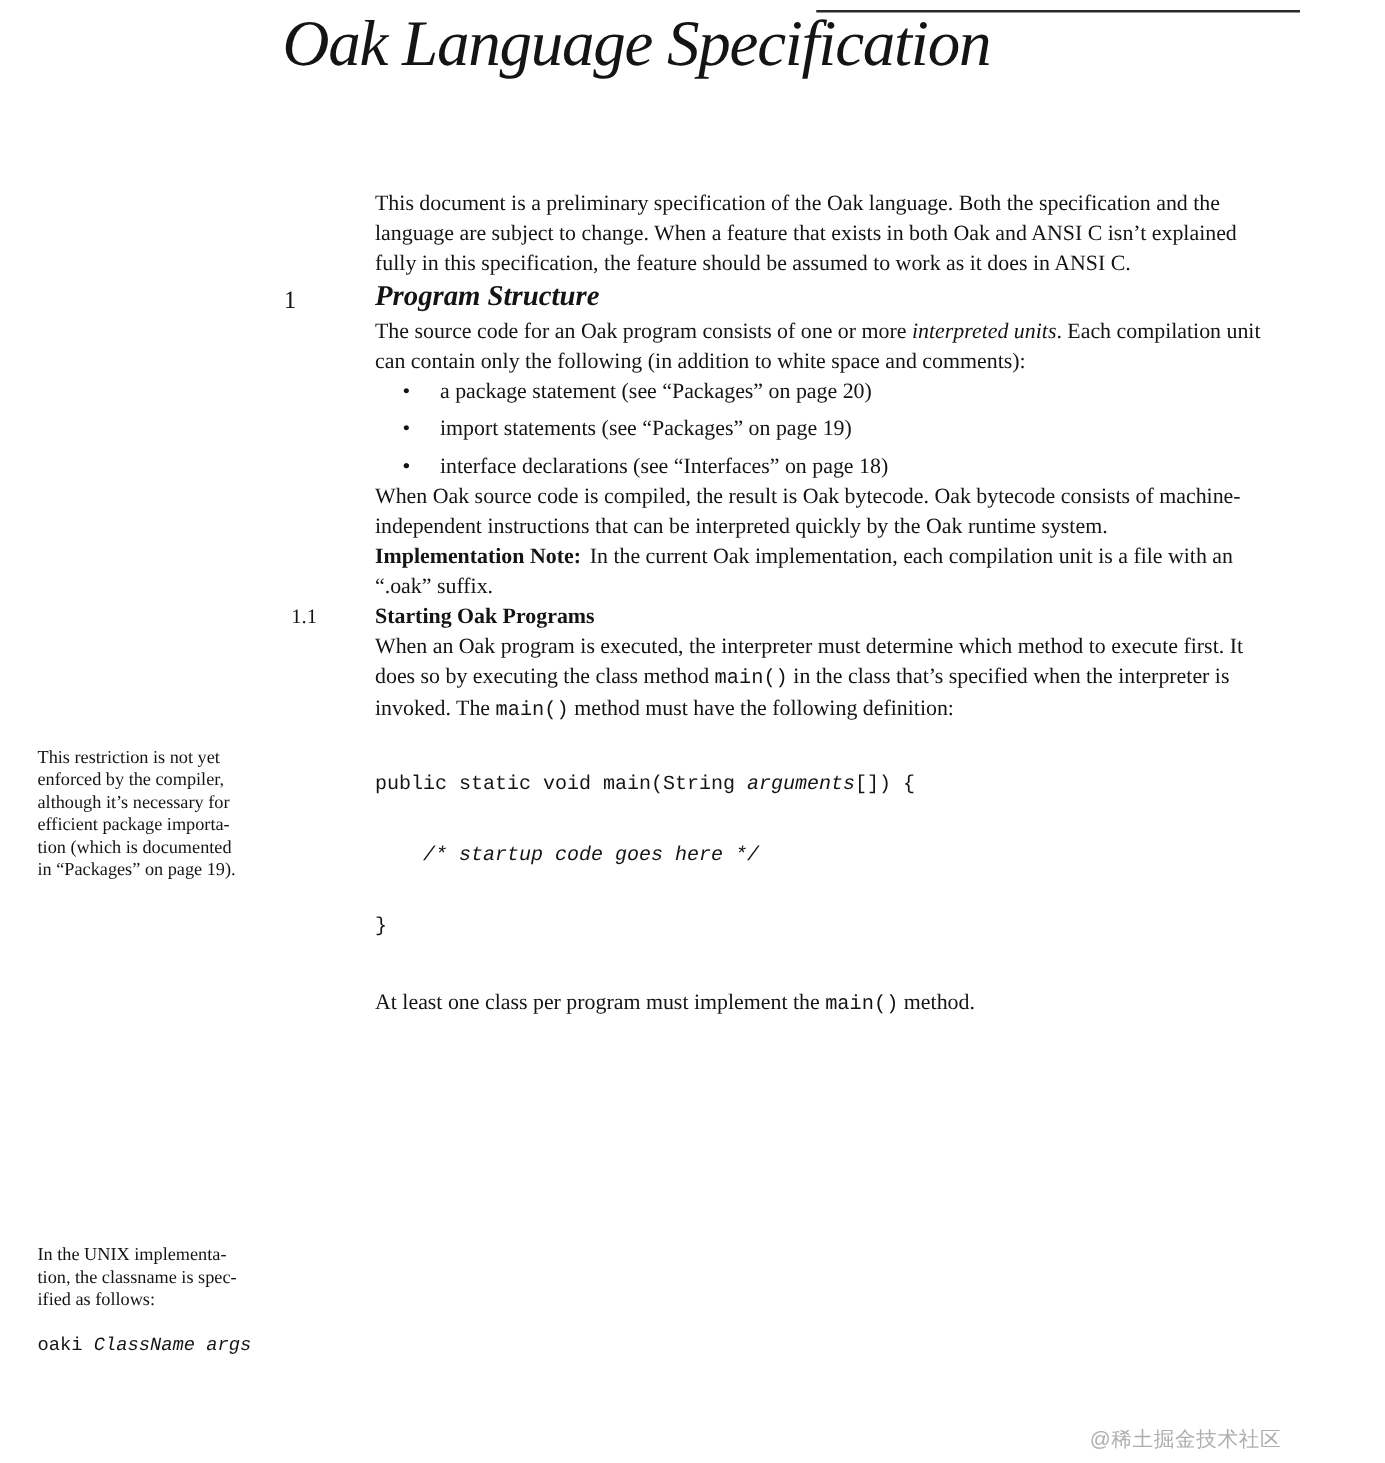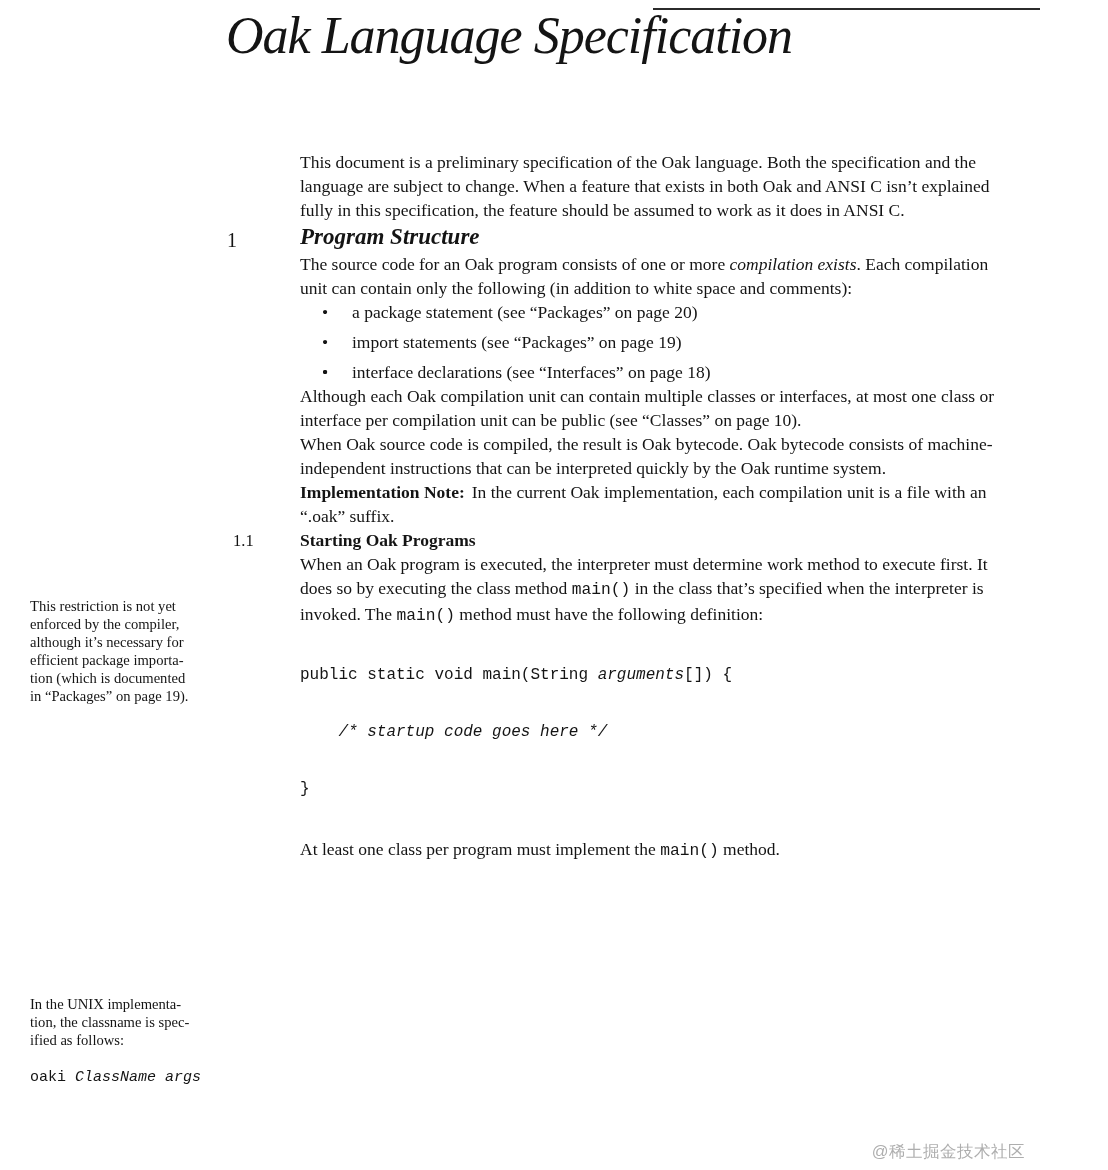--- a/index.html
+++ b/index.html
@@ -142,41 +142,40 @@
 
   <main class="main">
 
     <p class="intro">This document is a preliminary specification of the Oak language. Both the specification and the language are subject to change. When a feature that exists in both Oak and ANSI C isn’t explained fully in this specification, the feature should be assumed to work as it does in ANSI C.</p>
 
     <div class="h1-row">
       <span class="sec-num">1</span>
       <span>Program Structure</span>
     </div>
 
-    <p class="p1"><span>The source code for an Oak program consists of one or more </span><i>compilation exists</i><span>. Each compilation unit can contain only the following (in addition to white space and comments):</span></p>
+    <p class="p1"><span>The source code for an Oak program consists of one or more </span><i>interpreted units</i><span>. Each compilation unit can contain only the following (in addition to white space and comments):</span></p>
 
     <ul class="bullets">
       <li><span class="marker">•</span><span>a package statement (see “Packages” on page 20)</span></li>
       <li><span class="marker">•</span><span>import statements (see “Packages” on page 19)</span></li>
       <li><span class="marker">•</span></li>
       <li><span class="marker">•</span><span>interface declarations (see “Interfaces” on page 18)</span></li>
     </ul>
 
-    <p class="p2">Although each Oak compilation unit can contain multiple classes or interfaces, at most one class or interface per compilation unit can be public (see “Classes” on page 10).</p>
 
     <p class="p3">When Oak source code is compiled, the result is Oak bytecode. Oak bytecode consists of machine-independent instructions that can be interpreted quickly by the Oak runtime system.</p>
 
     <p class="impl"><b>Implementation Note:</b><span>In the current Oak implementation, each compilation unit is a file with an “.oak” suffix.</span></p>
 
     <div class="h2-row">
       <span class="sec-num2">1.1</span>
       <span>Starting Oak Programs</span>
     </div>
 
-    <p class="p4"><span>When an Oak program is executed, the interpreter must determine work method to execute first. It does so by executing the class method </span><code>main()</code><span> in the class that’s specified when the interpreter is invoked. The </span><code>main()</code><span> method must have the following definition:</span></p>
+    <p class="p4"><span>When an Oak program is executed, the interpreter must determine which method to execute first. It does so by executing the class method </span><code>main()</code><span> in the class that’s specified when the interpreter is invoked. The </span><code>main()</code><span> method must have the following definition:</span></p>
 
     <div class="code-block">
       <div><span>public static void main(String </span><span class="italic">arguments</span><span>[]) {</span></div>
       <div class="italic">    /* startup code goes here */</div>
       <div>}</div>
     </div>
 
     <p class="final"><span>At least one class per program must implement the </span><code>main()</code><span> method.</span></p>
 
   </main>

